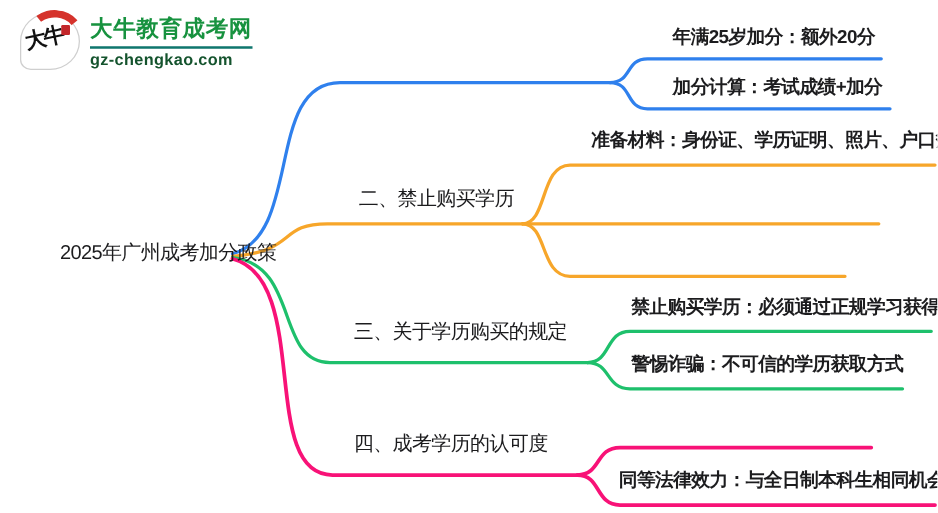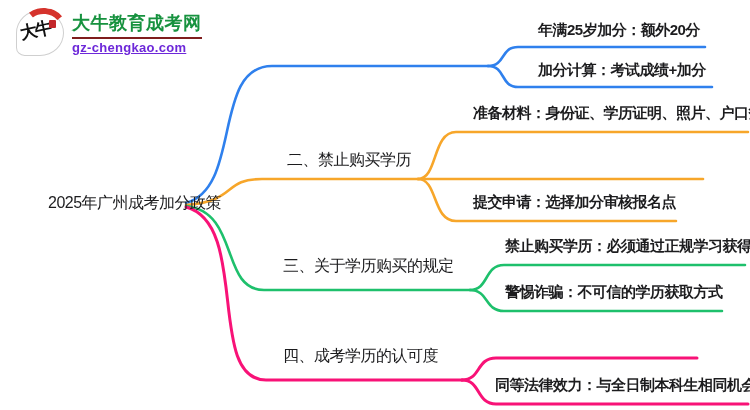--- a/index.html
+++ b/index.html
@@ -14,21 +14,21 @@
   .child-lbl{font-size:15px;letter-spacing:-0.5px;font-weight:bold;}
   
   .logo{position:absolute;left:16px;top:10px;display:flex;align-items:center;gap:8px;cursor:pointer;}
   .badge{position:relative;width:46px;height:44px;background:#fff;border:1.5px solid #cfcfcf;
          border-radius:50% 50% 50% 18%;}
   .badge-cap{position:absolute;left:4px;top:-3px;width:34px;height:30px;border:6px solid transparent;
          border-top-color:#d5332c;border-radius:50%;transform:rotate(6deg);}
   .badge-text{position:absolute;left:3px;top:8px;font-size:17px;font-weight:bold;color:#111;
          transform:rotate(-12deg);letter-spacing:-2px;}
   .badge-seal{position:absolute;right:7px;top:9px;width:7px;height:8px;background:#c3272b;border-radius:1px;}
-  .logo-title{font-size:18px;font-weight:bold;letter-spacing:0.5px;border-bottom:2px solid #7f1d1d;padding-bottom:2px;}
+  .logo-title{font-size:18px;font-weight:bold;letter-spacing:0.5px;border-bottom:2px solid #0f766e;padding-bottom:2px;}
   .logo-domain{font-size:13px;font-weight:bold;letter-spacing:0.3px;margin-top:1px;}
 </style>
 </head>
 <body>
 
 <div class="canvas">
 
   <svg class="wires" viewBox="0 0 750 410" fill="none" stroke-linecap="round" stroke-linejoin="round">
 
     <g stroke-width="2.6" stroke="#2F80ED">
@@ -58,32 +58,31 @@
   </svg>
 
   <div class="logo">
     <div class="badge">
       <div class="badge-cap"></div>
       <span class="badge-text">大牛</span>
       <span class="badge-seal"></span>
     </div>
     <div class="logo-text">
       <div class="logo-title" style="color: rgb(23, 146, 63);">大牛教育成考网</div>
-      <div class="logo-domain" style="color: #6d28d9; text-decoration: underline;">gz-chengkao.com</div>
+      <div class="logo-domain" style="color: #14532d;">gz-chengkao.com</div>
     </div>
   </div>
 
   <div class="lbl root-lbl">2025年广州成考加分政策</div>
 
   <div class="lbl child-lbl" style="left:538px;top:21px;">年满25岁加分：额外20分</div>
   <div class="lbl child-lbl" style="left:538px;top:61px;">加分计算：考试成绩+加分</div>
 
   <div class="lbl branch-lbl" style="left:287px;top:150px;">二、禁止购买学历</div>
   <div class="lbl child-lbl" style="left:473px;top:104px;">准备材料：身份证、学历证明、照片、户口簿</div>
-  <div class="lbl child-lbl" style="left:473px;top:193px;">提交申请：选择加分审核报名点</div>
 
   <div class="lbl branch-lbl" style="left:283px;top:256px;">三、关于学历购买的规定</div>
   <div class="lbl child-lbl" style="left:505px;top:237px;">禁止购买学历：必须通过正规学习获得</div>
   <div class="lbl child-lbl" style="left:505px;top:283px;">警惕诈骗：不可信的学历获取方式</div>
 
   <div class="lbl branch-lbl" style="left:283px;top:346px;">四、成考学历的认可度</div>
   <div class="lbl child-lbl" style="left:495px;top:376px;">同等法律效力：与全日制本科生相同机会</div>
 
 </div>
 

